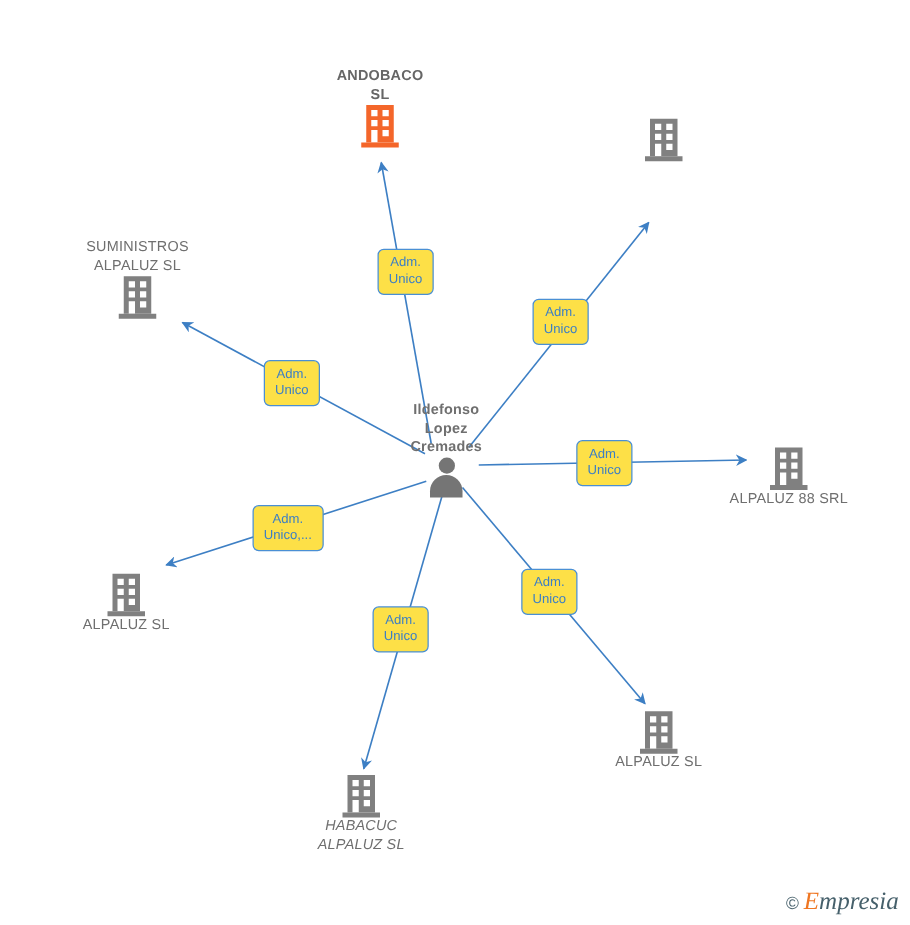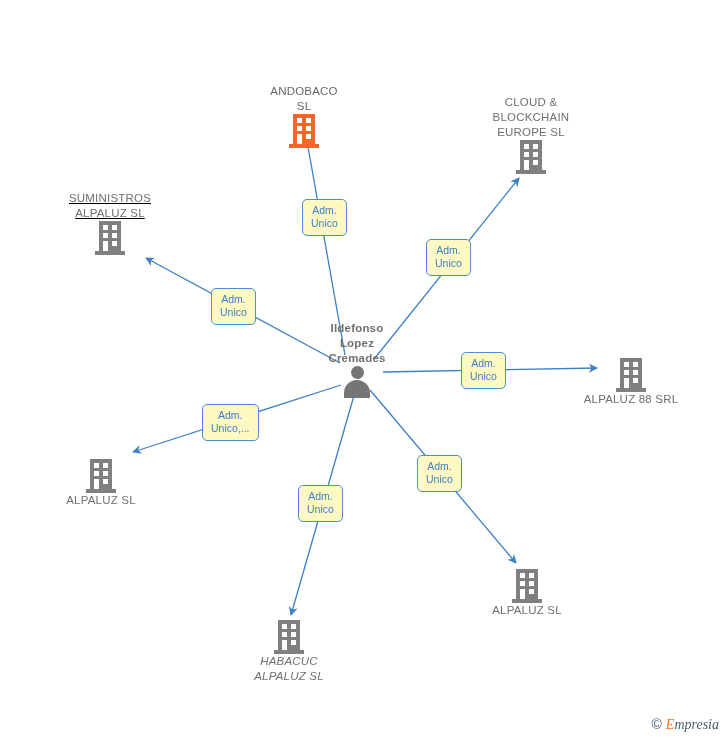--- a/index.html
+++ b/index.html
@@ -12,21 +12,21 @@
     -webkit-font-smoothing:antialiased;
   }
   #graph{position:absolute;inset:0;width:728px;height:740px;}
 
   
   .node{position:absolute;width:160px;margin-left:-80px;text-align:center;}
   .node .label{
     font-size:11.5px;line-height:15px;color:#6f6f6f;
     letter-spacing:.2px;white-space:pre-line;
   }
-  .node.bold .label{font-weight:normal;color:#666666;margin-top:30px;}
+  .node.bold .label{font-weight:bold;color:#666666;}
   .node .icon{display:block;margin:0 auto;}
 
   
   .bld{position:relative;width:30px;height:34px;margin:2px auto 0;}
   .bld .body{position:absolute;left:4px;top:0;width:22px;height:30px;background:#808080;}
   .bld .base{position:absolute;left:0;bottom:0;width:30px;height:4px;background:#808080;}
   .bld i{position:absolute;background:#ffffff;width:5px;height:5px;}
   .bld .w1{left:8px;top:4px;}  .bld .w2{left:17px;top:4px;}
   .bld .w3{left:8px;top:12px;} .bld .w4{left:17px;top:12px;}
   .bld .w5{left:17px;top:20px;}
@@ -37,33 +37,33 @@
   .person{position:relative;width:34px;height:32px;margin:2px auto 0;}
   .person .head{position:absolute;left:11px;top:0;width:13px;height:13px;border-radius:50%;background:#757575;}
   .person .torso{position:absolute;left:4px;top:14px;width:26px;height:18px;background:#757575;
       border-top-left-radius:13px;border-top-right-radius:13px;}
 
   
   .chip{
     position:absolute;box-sizing:border-box;
     padding:4px 8px 5px;
     border:1px solid #4a8fd4;border-radius:5px;
-    background:#fef9c3;
+    background:#fde047;
     color:#3d7fc4;font-size:10.5px;line-height:13px;
     text-align:center;white-space:nowrap;
   }
 
   
   #watermark{
     position:absolute;right:9px;bottom:7px;
     display:flex;align-items:baseline;gap:4px;
     font-size:15px;color:#46606b;
   }
   #watermark .c{font-size:14px;color:#46606b;}
-  #watermark .brand{font-style:italic;font-family:"Liberation Serif", serif;font-size:14px;}
+  #watermark .brand{font-style:italic;font-family:"Liberation Serif", serif;font-size:20px;}
   #watermark .brand .e{color:#ef7622;}
   #watermark .brand .rest{color:#46606b;}
 </style>
 </head>
 <body>
 
 <svg id="graph" viewBox="0 0 728 740" xmlns="http://www.w3.org/2000/svg">
   <defs>
     <marker id="ah" viewBox="0 0 10 10" refX="9" refY="5" markerWidth="7" markerHeight="7" orient="auto-start-reverse">
       <path d="M0,0 L10,5 L0,10 L3,5 z" fill="#3d7fc4"></path>
@@ -105,33 +105,32 @@
         <i class="w1"></i>
         <i class="w2"></i>
         <i class="w3"></i>
         <i class="w4"></i>
         <i class="w5"></i>
         <i class="door"></i>
         <span class="base"></span>
       </span>
     </div>
     <div class="node" style="left: 531px; top: 95px;">
-      <div class="label">CLOUD &amp;<br>BLOCKCHAIN<br>EUROPE  SL</div>
-      <span class="icon bld">
-        <span class="body"></span>
-        <i class="w1"></i>
-        <i class="w2"></i>
-        <i class="w3"></i>
-        <i class="w4"></i>
-        <i class="w5"></i>
-        <i class="door"></i>
-        <span class="base"></span>
-      </span>
-    </div>
-    <div class="node" style="left: 110px; top: 191px; text-decoration: underline;">
+      <span class="icon bld">
+        <span class="body"></span>
+        <i class="w1"></i>
+        <i class="w2"></i>
+        <i class="w3"></i>
+        <i class="w4"></i>
+        <i class="w5"></i>
+        <i class="door"></i>
+        <span class="base"></span>
+      </span>
+    </div>
+    <div class="node" style="left: 110px; top: 191px;">
       <div class="label">SUMINISTROS<br>ALPALUZ  SL</div>
       <span class="icon bld">
         <span class="body"></span>
         <i class="w1"></i>
         <i class="w2"></i>
         <i class="w3"></i>
         <i class="w4"></i>
         <i class="w5"></i>
         <i class="door"></i>
         <span class="base"></span>

